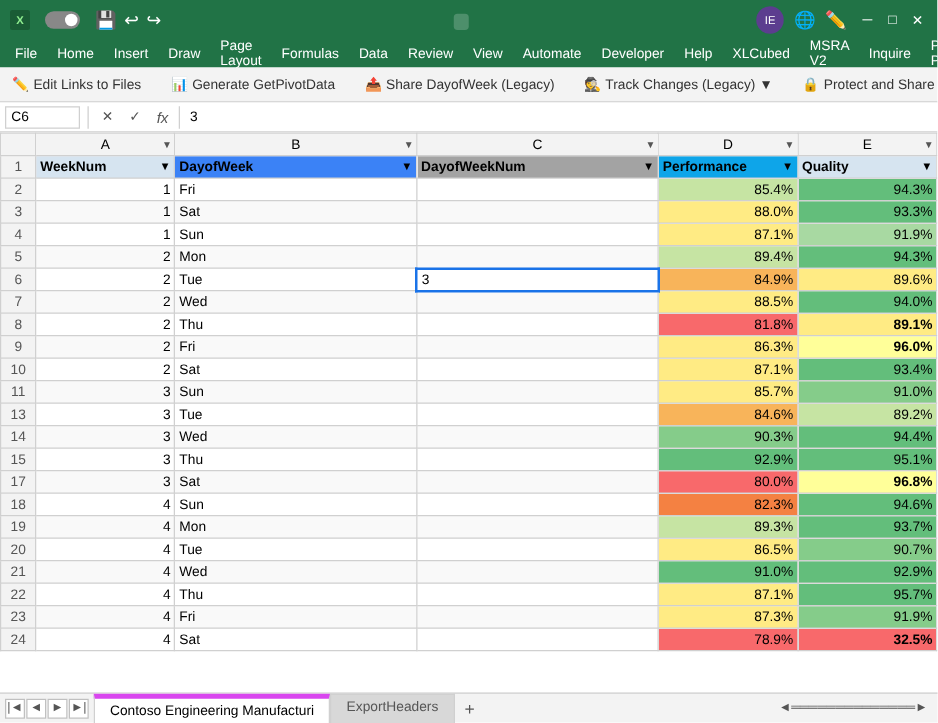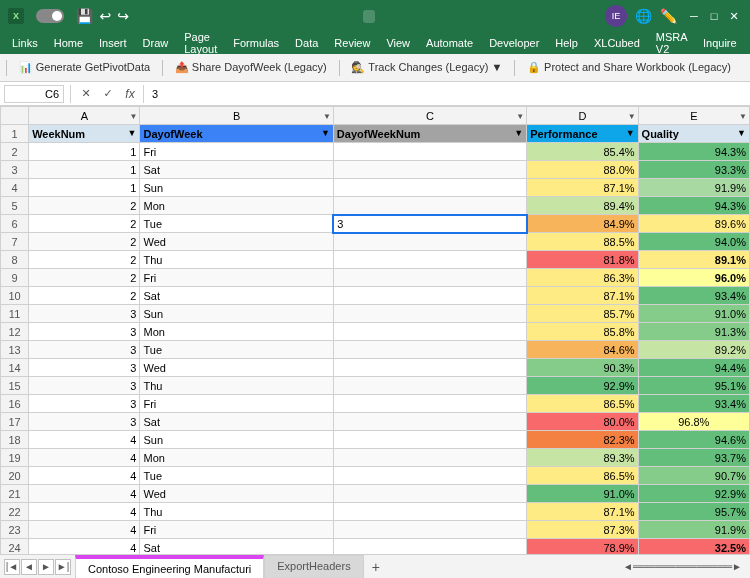--- a/index.html
+++ b/index.html
@@ -34,21 +34,21 @@
       height: 28px; background: #f3f3f3; border-bottom: 1px solid #d0d0d0;
       display: flex; align-items: center; padding: 0 4px; gap: 4px; font-size: 11px; color: #333;
     }
     .ribbon-btn { display: flex; align-items: center; gap: 3px; padding: 2px 6px; cursor: pointer; border-radius: 2px; white-space: nowrap; }
     .ribbon-sep { width: 1px; height: 16px; background: #c0c0c0; margin: 0 2px; }
 
     
     .formula-bar {
       display: flex; align-items: center; height: 24px; border-bottom: 1px solid #d0d0d0; background: white; padding: 0 4px; gap: 4px;
     }
-    .cell-ref { width: 60px; border: 1px solid #d0d0d0; height: 18px; padding: 0 4px; font-size: 11px; text-align: right; }
+    .cell-ref { width: 60px; border: 1px solid #d0d0d0; height: 18px; padding: 0 4px; font-size: 11px; text-align: left; }
     .formula-icon { width: 18px; height: 18px; display: flex; align-items: center; justify-content: center; cursor: pointer; font-size: 11px; color: #555; }
     .formula-input { flex: 1; border: none; height: 18px; font-size: 11px; padding: 0 4px; outline: none; }
 
     table { border-collapse: collapse; table-layout: fixed; width: 100%; }
     th, td { border: 1px solid #d0d0d0; font-size: 11px; height: 18px; padding: 0 3px; white-space: nowrap; overflow: hidden; }
     th { background: #f3f3f3; text-align: center; font-weight: normal; position: relative; }
     td.row-num { background: #f3f3f3; text-align: center; color: #555; width: 24px; min-width: 24px; }
     td { background: white; }
     tr:nth-child(even) td:not(.row-num) { background: #f9f9f9; }
     td.num { text-align: right; }
@@ -106,39 +106,40 @@
     <span style="font-size:14px; cursor:pointer;">✏️</span>
     <div class="window-controls">
       <div class="win-btn">─</div>
       <div class="win-btn">□</div>
       <div class="win-btn close">✕</div>
     </div>
   </div>
 </div>
 
 <div class="menu-bar" id="menu-bar">
-    <div class="menu-item">Links</div>
+    <div class="menu-item">File</div>
     <div class="menu-item">Home</div>
     <div class="menu-item">Insert</div>
     <div class="menu-item">Draw</div>
     <div class="menu-item">Page Layout</div>
     <div class="menu-item">Formulas</div>
     <div class="menu-item">Data</div>
     <div class="menu-item">Review</div>
     <div class="menu-item">View</div>
     <div class="menu-item">Automate</div>
     <div class="menu-item">Developer</div>
     <div class="menu-item">Help</div>
     <div class="menu-item">XLCubed</div>
     <div class="menu-item">MSRA V2</div>
     <div class="menu-item">Inquire</div>
     <div class="menu-item">Power Pivot</div>
   </div>
 
 <div class="ribbon" id="ribbon">
+    <div class="ribbon-btn">✏️ Edit Links to Files</div>
     <div class="ribbon-sep"></div>
     <div class="ribbon-btn">📊 Generate GetPivotData</div>
     <div class="ribbon-sep"></div>
     <div class="ribbon-btn">📤 Share DayofWeek (Legacy)</div>
     <div class="ribbon-sep"></div>
     <div class="ribbon-btn">🕵️ Track Changes (Legacy) ▼</div>
     <div class="ribbon-sep"></div>
     <div class="ribbon-btn">🔒 Protect and Share Workbook (Legacy)</div>
   </div>
 
@@ -247,28 +248,20 @@
         </tr>
         <tr>
           <td class="row-num">11</td>
           <td style="text-align: right;">3</td>
           <td>Sun</td>
           <td></td>
           <td class="num bg-yellow">85.7%</td>
           <td class="num bg-green">91.0%</td>
         </tr>
         <tr>
-          <td class="row-num">12</td>
-          <td style="text-align: right;">3</td>
-          <td>Mon</td>
-          <td></td>
-          <td class="num bg-yellow">85.8%</td>
-          <td class="num bg-green">91.3%</td>
-        </tr>
-        <tr>
           <td class="row-num">13</td>
           <td style="text-align: right;">3</td>
           <td>Tue</td>
           <td></td>
           <td class="num bg-orange-light">84.6%</td>
           <td class="num bg-yellow-green">89.2%</td>
         </tr>
         <tr>
           <td class="row-num">14</td>
           <td style="text-align: right;">3</td>
@@ -279,34 +272,26 @@
         </tr>
         <tr>
           <td class="row-num">15</td>
           <td style="text-align: right;">3</td>
           <td>Thu</td>
           <td></td>
           <td class="num bg-green-dark">92.9%</td>
           <td class="num bg-green-dark">95.1%</td>
         </tr>
         <tr>
-          <td class="row-num">16</td>
-          <td style="text-align: right;">3</td>
-          <td>Fri</td>
-          <td></td>
-          <td class="num bg-yellow">86.5%</td>
-          <td class="num bg-green-dark">93.4%</td>
-        </tr>
-        <tr>
           <td class="row-num">17</td>
           <td style="text-align: right;">3</td>
           <td>Sat</td>
           <td></td>
           <td class="num bg-red">80.0%</td>
-          <td class="num bg-highlight" style="font-weight: normal; text-align: center;">96.8%</td>
+          <td class="num bg-highlight" style="font-weight: bold;">96.8%</td>
         </tr>
         <tr>
           <td class="row-num">18</td>
           <td style="text-align: right;">4</td>
           <td>Sun</td>
           <td></td>
           <td class="num bg-orange">82.3%</td>
           <td class="num bg-green-dark">94.6%</td>
         </tr>
         <tr>

